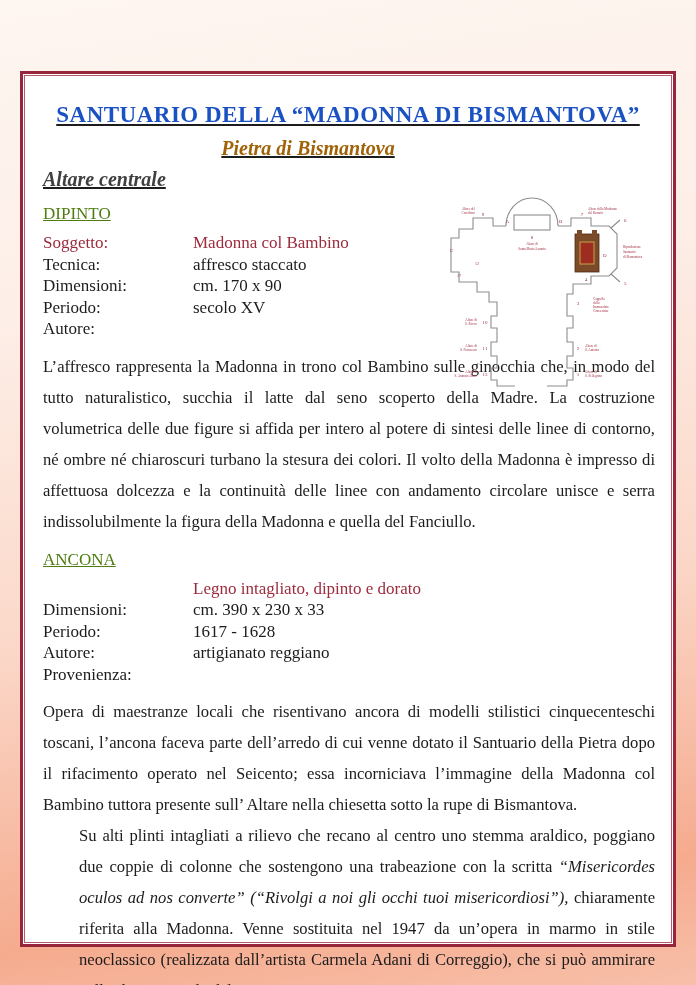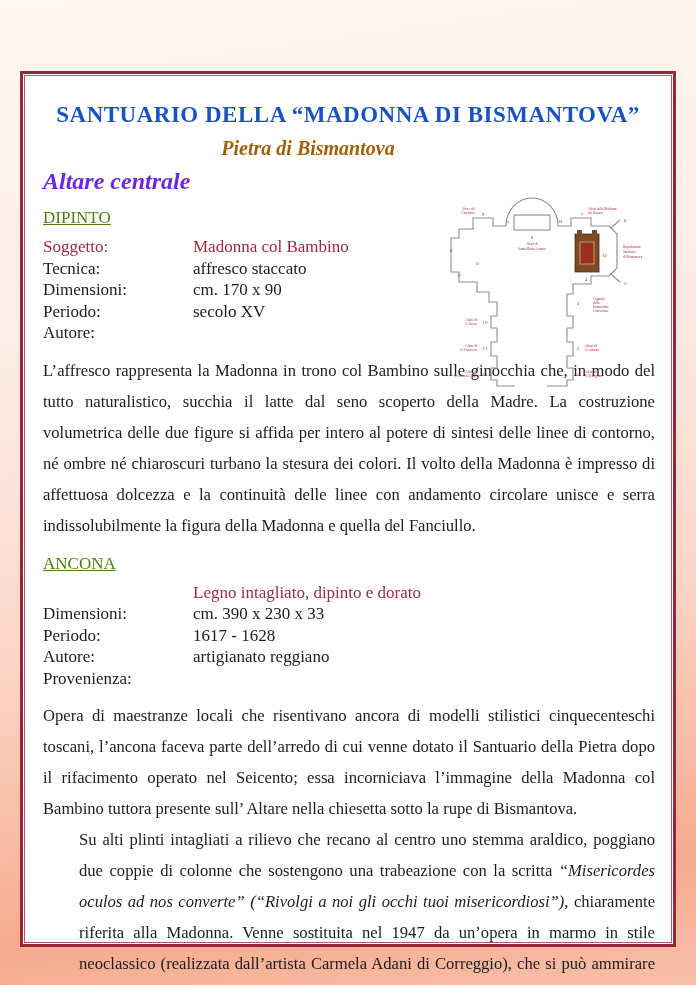--- a/index.html
+++ b/index.html
@@ -18,21 +18,21 @@
   }
   .title{
     text-align:center;font-size:23px;font-weight:bold;color:#1b52c3;
     letter-spacing:.5px;margin:6px 0 0 0;
   }
   .subtitle{
     text-align:center;font-size:20px;font-weight:bold;font-style:italic;color:#a16207;
     margin:9px 170px 0 90px;
   }
   .section-title{
-    font-size:24px;font-weight:bold;font-style:italic;color:#6d28d9;
+    font-size:20px;font-weight:bold;font-style:italic;color:#404040;
     margin:8px 0 0 4px;
   }
   .subheading{
     font-size:17px;margin:13px 0 0 4px;text-decoration:underline;color:#4d7c0f;
     display:inline-block;
   }
   .fields{margin:8px 0 0 4px;font-size:17px;line-height:21.5px;}
   .field-row{display:flex;}
   .field-label{width:150px;flex:0 0 150px;}
   .field-value{flex:1;}
@@ -41,21 +41,21 @@
     font-size:16.6px;line-height:31px;text-align:justify;
     margin:11px 2px 0 4px;
   }
   .para + .para.flush{margin-top:0;margin-left:40px;}
   .plan{
     position:absolute;top:68px;right:6px;width:204px;height:224px;
   }
   .plan svg{width:100%;height:100%;}
   .plan .outline{fill:none;stroke:#8d8d8d;stroke-width:1.1;}
   .plan text{fill:#a03044;font-family:"Liberation Serif",serif;}
-  .head-wrap{position:relative;}
+  .head-wrap{position:relative;text-decoration:underline;}
 </style>
 </head>
 <body>
 
 <div class="frame">
   <div class="frame-inner">
     <div class="head-wrap">
       <h1 class="title">SANTUARIO DELLA “MADONNA DI BISMANTOVA”</h1>
       <h2 class="subtitle">Pietra di Bismantova</h2>
       <h3 class="section-title">Altare centrale</h3>

